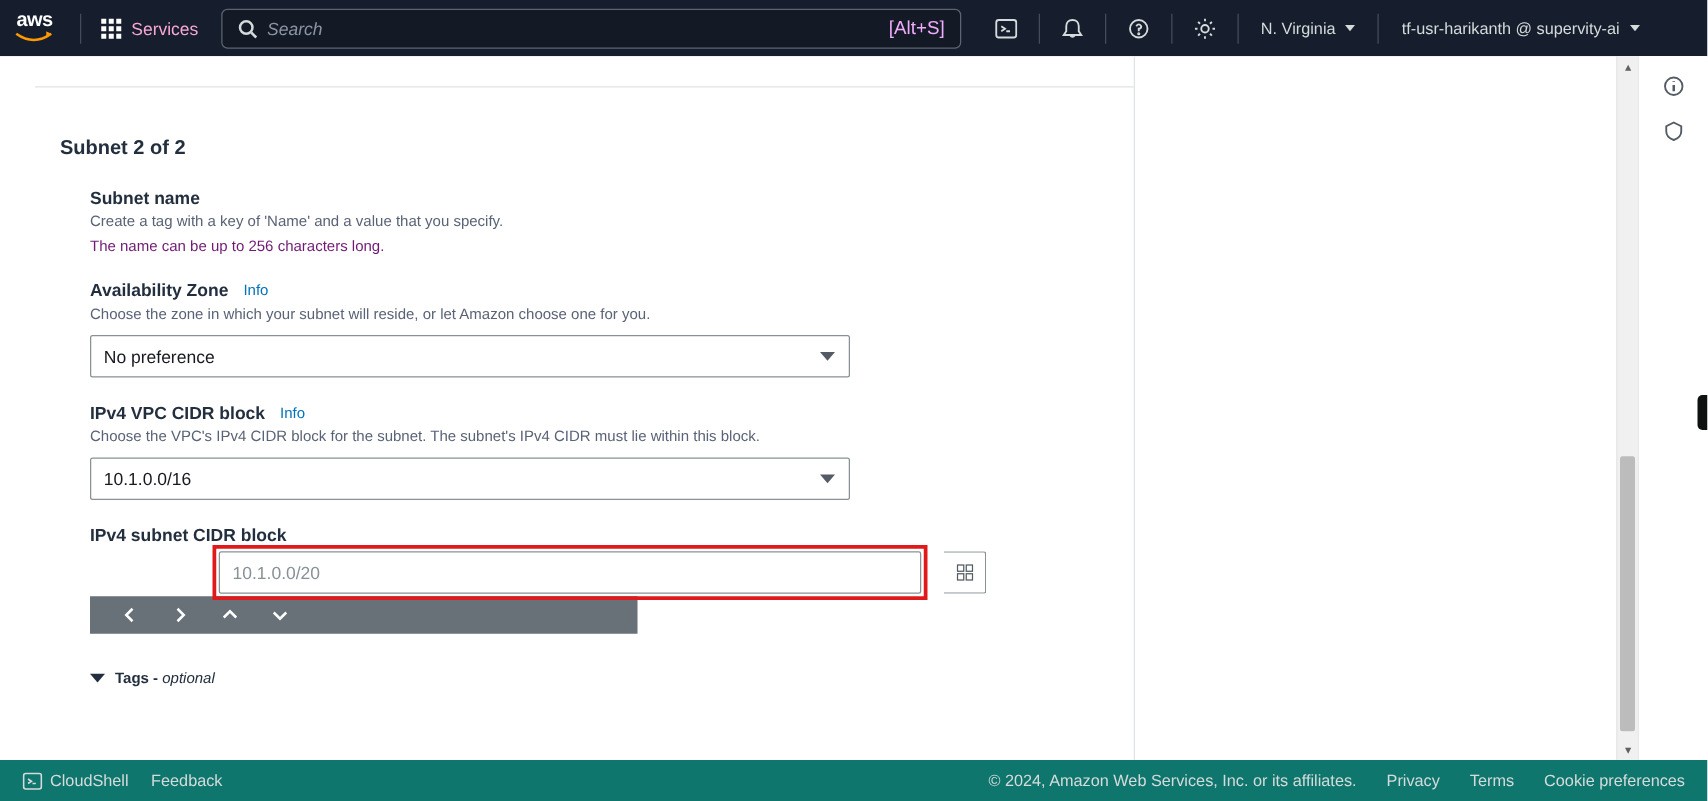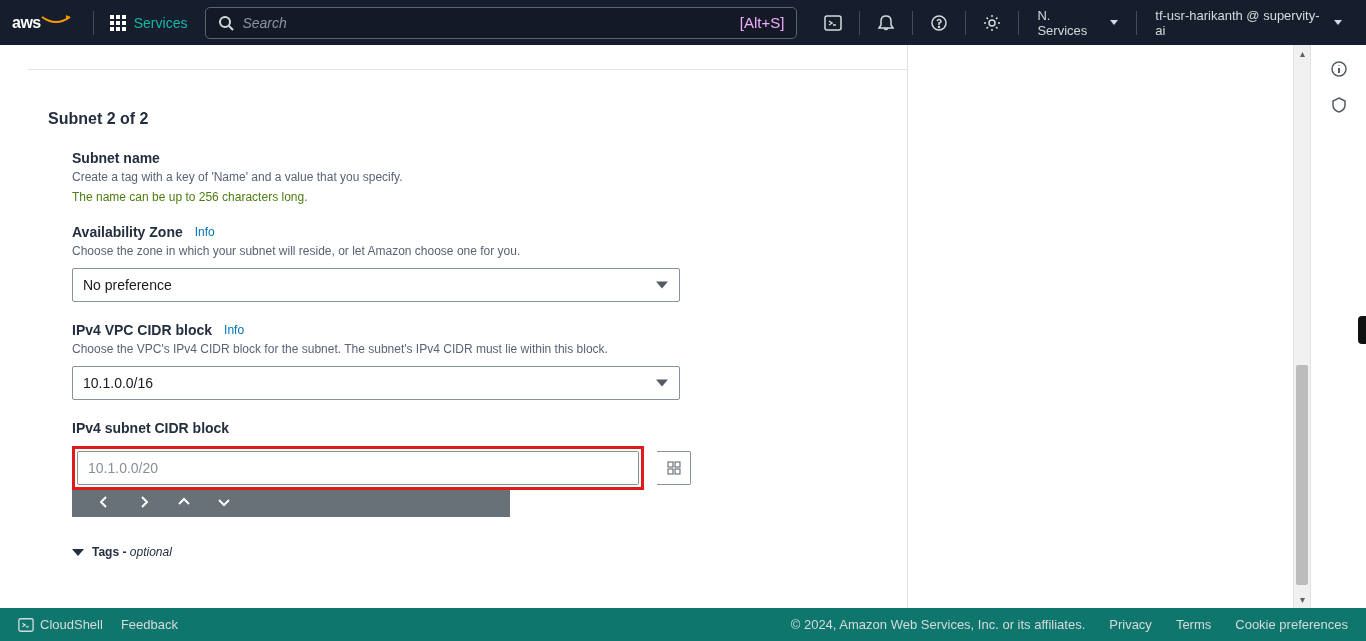--- a/index.html
+++ b/index.html
@@ -29,22 +29,22 @@
       top: 0;
       left: 0;
     }
     .aws-logo {
       color: #fff;
       font-weight: bold;
       font-size: 16px;
       letter-spacing: -0.5px;
       padding-right: 16px;
       display: flex;
-      flex-direction: row;
-      align-items: flex-start;
+      flex-direction: column;
+      align-items: flex-end;
     }
     .aws-logo .aws-text {
       font-size: 16px;
       color: #fff;
       line-height: 1;
     }
     .aws-logo .smile {
       width: 30px;
       height: 12px;
       position: relative;
@@ -56,21 +56,21 @@
       width: 1px;
       height: 24px;
       background: #444b5a;
       margin: 0 6px;
     }
     .services-btn {
       display: flex;
       align-items: center;
       gap: 8px;
       padding: 0 10px;
-      color: #14b8a6;
+      color: #f9a8d4;
       cursor: pointer;
     }
     .grid-icon {
       display: grid;
       grid-template-columns: repeat(3, 4px);
       grid-template-rows: repeat(3, 4px);
       gap: 2px;
     }
     .grid-icon span {
       width: 4px;
@@ -211,21 +211,21 @@
       padding: 0 10px;
       font-size: 14px;
       margin-top: 10px;
       outline: none;
       color: #16191f;
     }
     .text-input::placeholder {
       color: #879196;
     }
     .helper-text {
-      color: #4d7c0f;
+      color: #701a75;
       font-size: 12px;
       margin-top: 6px;
     }
     .select-wrapper {
       width: 608px;
       position: relative;
       margin-top: 10px;
     }
     .select-input {
       width: 100%;
@@ -247,22 +247,22 @@
       transform: translateY(-50%);
       width: 0;
       height: 0;
       border-left: 6px solid transparent;
       border-right: 6px solid transparent;
       border-top: 7px solid #545b64;
     }
     .cidr-input-row {
       display: flex;
       align-items: center;
-      margin-top: 10px;
       gap: 16px;
+      justify-content: center;
     }
     .cidr-highlight {
       border: 3px solid #e01a1a;
       padding: 2px;
       display: inline-block;
     }
     .cidr-highlight .text-input {
       margin: 0;
       width: 562px;
       border: 1px solid #879196;
@@ -497,21 +497,21 @@
     <div class="divider"></div>
     <div class="nav-icon-btn">
       <svg viewBox="0 0 18 18" stroke="#d5dbdb" stroke-width="1.5" fill="none">
           <circle cx="9" cy="9" r="3"></circle>
           <path d="M9 1 L9 3 M9 15 L9 17 M1 9 L3 9 M15 9 L17 9 M3.5 3.5 L5 5 M13 13 L14.5 14.5 M3.5 14.5 L5 13 M13 5 L14.5 3.5"></path>
         </svg>
     </div>
     <div class="divider"></div>
   </div>
   <div class="region-btn">
-    <span>N. Services</span>
+    <span>N. Virginia</span>
     <span class="caret-down"></span>
   </div>
   <div class="divider"></div>
   <div class="account-btn">
     <span>tf-usr-harikanth @ supervity-ai</span>
     <span class="caret-down"></span>
   </div>
 </div>
 
 <div class="main-wrapper">

